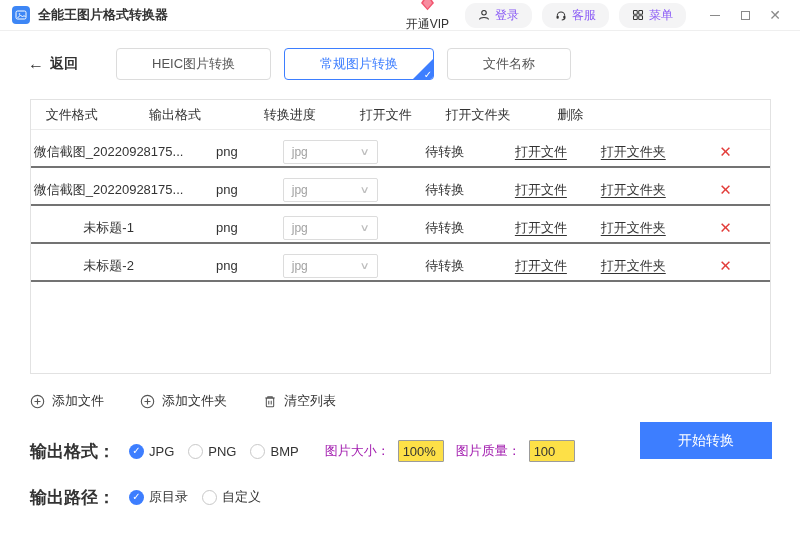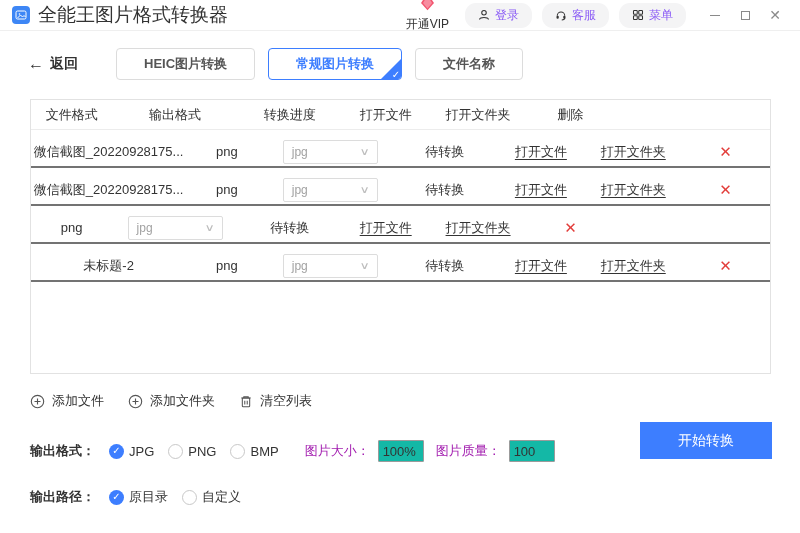--- a/index.html
+++ b/index.html
@@ -13,42 +13,42 @@
   
   .titlebar {
     height:31px; display:flex; align-items:center; justify-content:space-between;
     padding:0 14px 0 12px; border-bottom:1px solid #efefef; background:#fff;
   }
   .title-left { display:flex; align-items:center; gap:8px; }
   .app-icon {
     width:18px; height:18px; border-radius:4px; background:#3D86F5;
     display:flex; align-items:center; justify-content:center; flex:0 0 auto;
   }
-  .app-title { font-size:19px; font-weight:normal; color:#333; }
+  .app-title { font-size:13px; font-weight:bold; color:#333; }
   .title-right { display:flex; align-items:center; gap:10px; }
   .vip { display:flex; align-items:center; gap:5px; font-size:12px; color:#333; cursor:pointer; padding:0 6px;flex-direction:column; }
   .pill {
     display:flex; align-items:center; gap:5px; font-size:12px; color:#8b5cf6;
     background:#f4f4f5; border-radius:11px; padding:4px 13px; cursor:pointer;
   }
   .win-controls { display:flex; align-items:center; gap:8px; margin-left:8px; }
   .win-btn { width:22px; height:22px; display:flex; align-items:center; justify-content:center; color:#8a8a8a; cursor:pointer; }
   .min-glyph { width:10px; height:0; border-top:1px solid #8a8a8a; display:block; }
   .max-glyph { width:9px; height:9px; border:1px solid #8a8a8a; display:block; }
   .close-glyph { font-size:14px; line-height:1; color:#8a8a8a; }
 
   
   .nav { display:flex; align-items:center; margin:17px 0 0 28px; height:32px; }
   .back { display:flex; align-items:center; gap:6px; font-size:14px; font-weight:bold; color:#333; cursor:pointer; }
   .back-arrow { font-size:16px; line-height:1; }
   .tabs { display:flex; margin-left:38px; gap:13px; }
   .tab {
     position:relative; background:#fff; border:1px solid #dcdcdc; border-radius:4px;
-    font-size:13px; color:#555; padding:0 27px; height:32px; line-height:30px;
-    cursor:pointer; font-family:inherit; overflow:hidden;font-weight:bold;
+    font-size:13px; color:#555; padding:0 35px; height:32px; line-height:30px;
+    cursor:pointer; font-family:inherit; overflow:hidden;
   }
   .tab.active { border-color:#3D7EFF; color:#3D7EFF; }
   .tab.active .corner { position:absolute; right:0; bottom:0; width:0; height:0;
     border-left:20px solid transparent; border-bottom:20px solid #3D7EFF; }
   .tab.active .corner-check {
     position:absolute; right:1px; bottom:-1px; color:#fff; font-size:10px; line-height:1;
   }
 
   
   .table {
@@ -65,39 +65,39 @@
   .select {
     width:95px; height:24px; border:1px solid #dcdcdc; border-radius:2px; background:#fff;
     display:flex; align-items:center; justify-content:space-between; padding:0 8px; cursor:pointer;
   }
   .select .val { font-size:12px; color:#a2a2a2; }
   .select .chev { font-size:10px; color:#bdbdbd; transform:scaleX(1.4); }
   .link { font-size:13px; color:#333; text-decoration:underline; text-underline-offset:3px; cursor:pointer; }
   .del { font-size:15px; color:#e23c39; cursor:pointer; line-height:1; }
 
   
-  .toolbar { display:flex; align-items:center; gap:24px; margin:18px 0 0 30px; }
+  .toolbar { display:flex; align-items:center; gap:36px; margin:18px 0 0 30px; }
   .tool-item { display:flex; align-items:center; gap:7px; font-size:13px; color:#333; cursor:pointer; }
 
   
   .options { position:relative; margin:30px 0 0 30px; }
   .opt-row { display:flex; align-items:center; height:22px; }
   .opt-row + .opt-row { margin-top:24px; }
-  .opt-label { font-size:13px; font-weight:bold; color:#333; margin-right:14px; }
+  .opt-label { font-size:17px; font-weight:bold; color:#333; margin-right:14px; }
   .radio-item { display:flex; align-items:center; gap:5px; margin-right:14px; cursor:pointer; }
   .radio-item .rlabel { font-size:13px; color:#333; }
   .radio { width:15px; height:15px; border-radius:50%; border:1px solid #c8c8c8; background:#fff; flex:0 0 auto; }
   .radio.checked {
     border:none; background:#3D7EFF; color:#fff; display:flex; align-items:center; justify-content:center;
     font-size:10px; line-height:1;
   }
   .field-label { font-size:13px; font-weight:normal; color:#a21caf; margin:0 8px 0 12px; }
   .field-input {
     width:46px; height:22px; border:1px solid #9b9b9b; border-radius:1px; font-size:13px;
-    padding:0 4px; font-family:inherit; color:#333; background:#14b8a6;
+    padding:0 4px; font-family:inherit; color:#333; background:#fde047;
   }
   .start-btn {
     position:absolute; right:28px; top:-18px; width:132px; height:37px;
     background:#3D7EFF; border:none; border-radius:0; color:#fff; font-size:14px;
     font-family:inherit; cursor:pointer;
   }
   svg { display:block; }
 </style>
 </head>
 <body>
@@ -232,20 +232,21 @@
           </div>
       <div class="cell c6">
             <span class="link">打开文件夹</span>
           </div>
       <div class="cell c7">
             <span class="del">✕</span>
           </div>
     </div>
 
     <div class="trow">
+      <div class="cell c1">未标题-1</div>
       <div class="cell c2">png</div>
       <div class="cell c3">
         <div class="select">
           <span class="val">jpg</span>
           <span class="chev">∨</span>
         </div>
       </div>
       <div class="cell c4">待转换</div>
       <div class="cell c5">
             <span class="link">打开文件</span>

